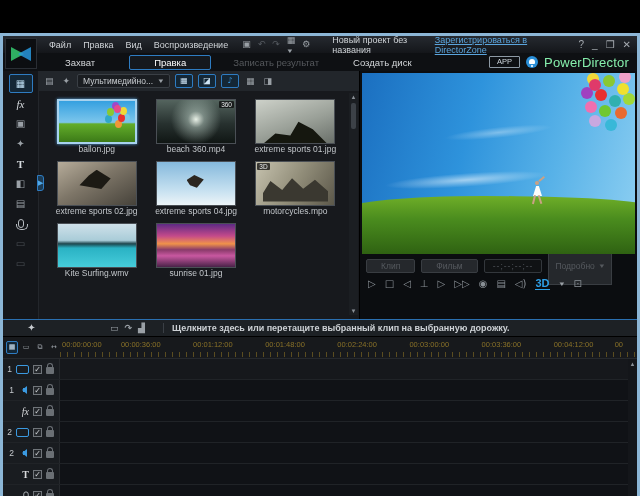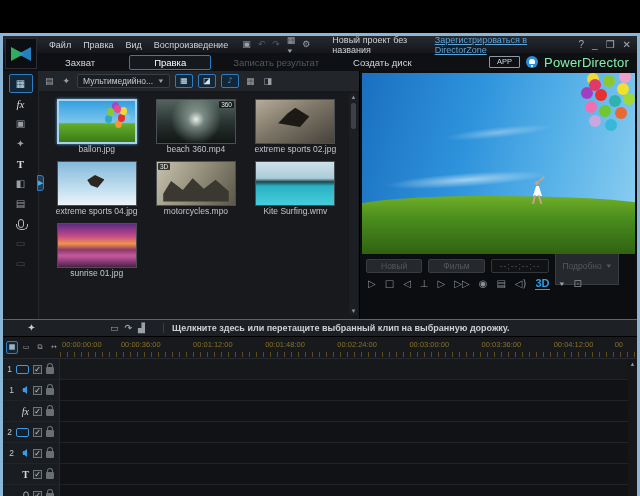--- a/index.html
+++ b/index.html
@@ -355,20 +355,26 @@
         </div>
         <div class="lib-item">
           <div class="thumb">
               <div class="art art1"></div>
               <span class="thumb-badge">360</span>
             </div>
           <span class="cap">beach 360.mp4</span>
         </div>
         <div class="lib-item">
           <div class="thumb">
+              <div class="art art2"></div>
+            </div>
+          <span class="cap">extreme sports 01.jpg</span>
+        </div>
+        <div class="lib-item">
+          <div class="thumb">
               <div class="art art3"></div>
             </div>
           <span class="cap">extreme sports 02.jpg</span>
         </div>
         <div class="lib-item">
           <div class="thumb">
               <div class="art art5"></div>
             </div>
           <span class="cap">extreme sports 04.jpg</span>
         </div>
@@ -410,21 +416,21 @@
           <div class="girl">
               <div class="arm"></div>
               <div class="head"></div>
               <div class="dress"></div>
               <div class="leg1"></div>
               <div class="leg2"></div>
             </div>
         </div>
       </div>
       <div class="pv-row1">
-        <span class="pv-btn">Новый</span>
+        <span class="pv-btn">Клип</span>
         <span class="pv-btn">Фильм</span>
         <span class="pv-timecode">--;--;--;--</span>
         <span class="pv-dd">
           <span>Подробно</span>
             <span class="caret">▼</span>
         </span>
       </div>
       <div class="pv-row2">
         <i class="ico g-play"></i>
         <i class="ico g-stop"></i>

